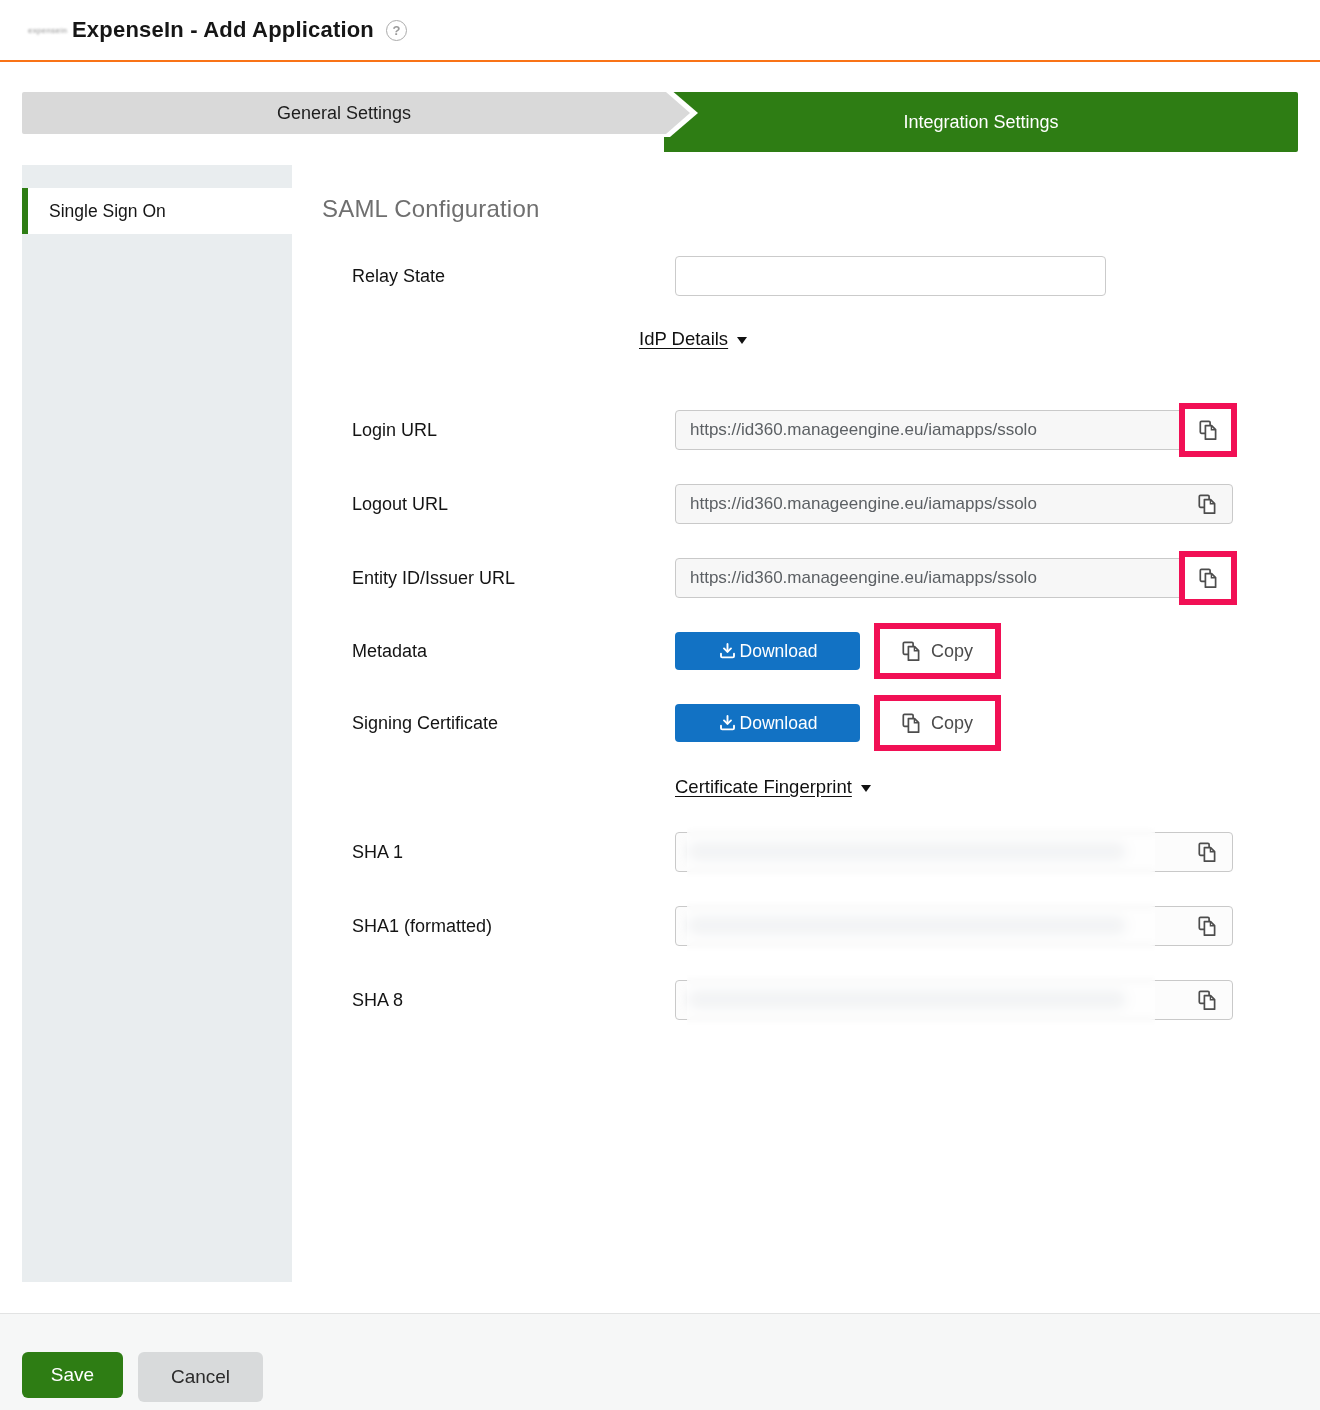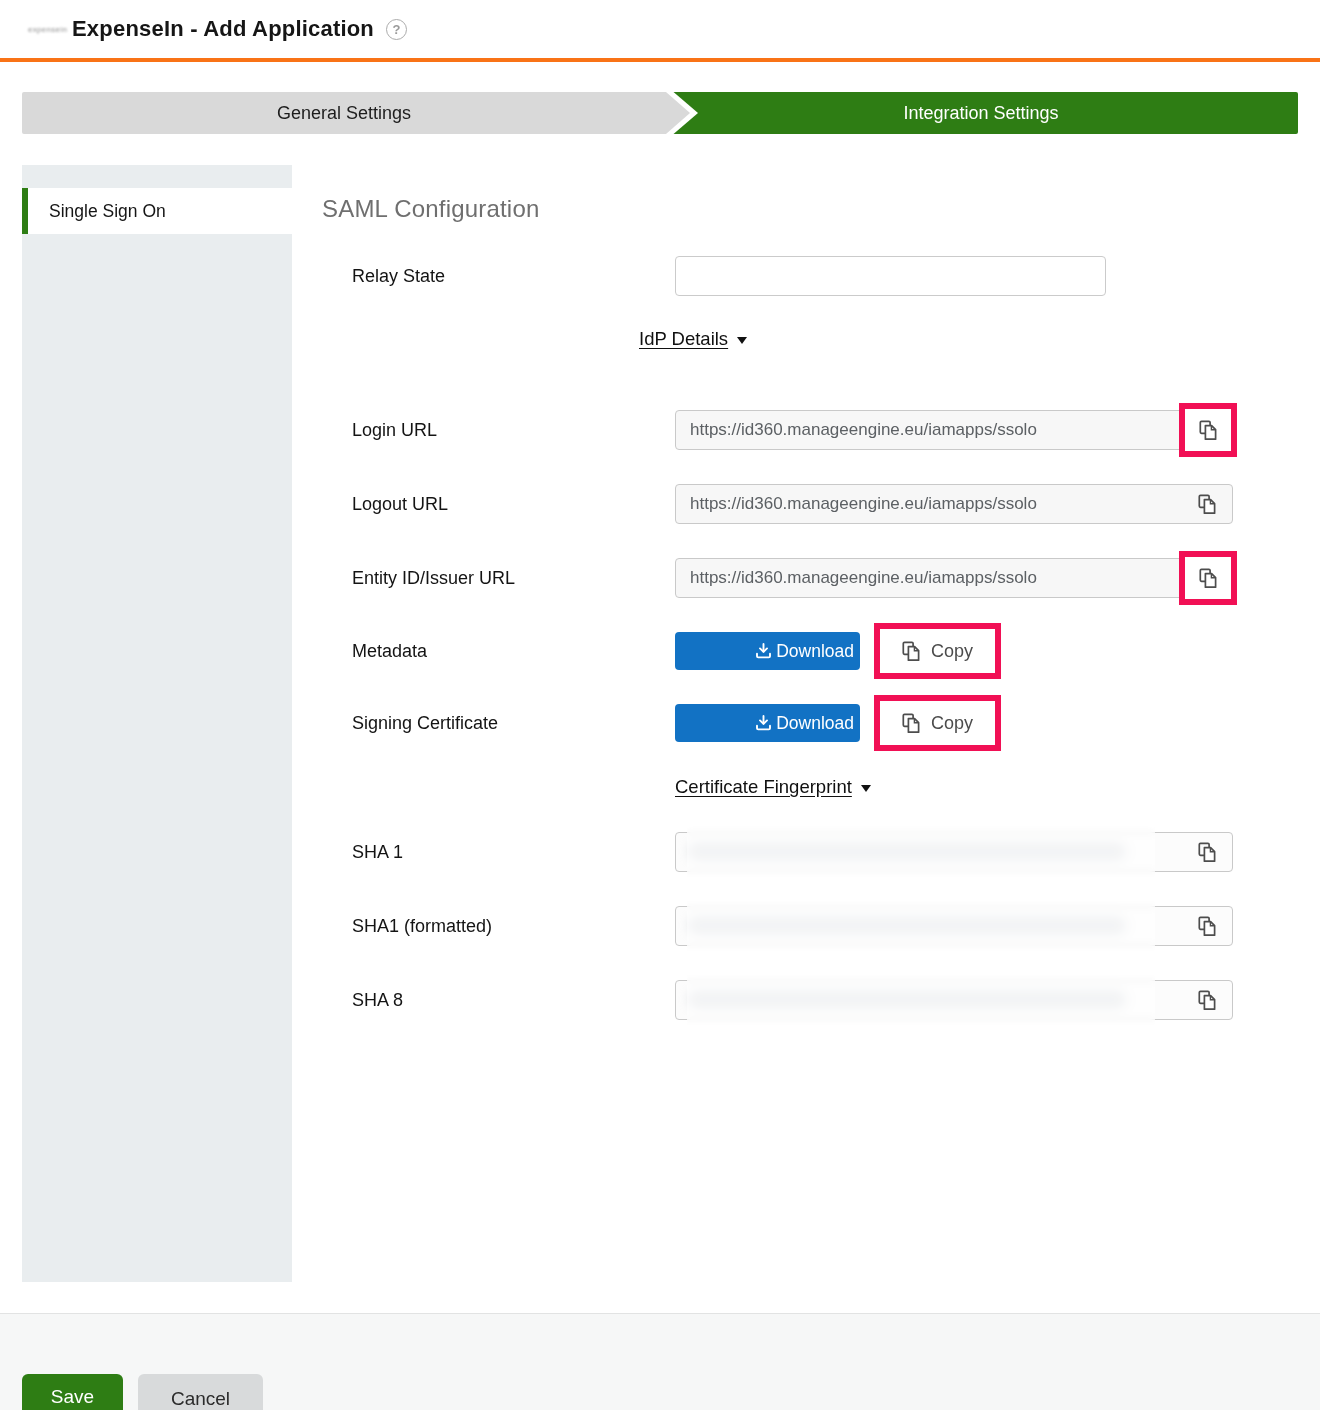--- a/index.html
+++ b/index.html
@@ -4,29 +4,29 @@
 <style>
   * { box-sizing: border-box; }
   html,body { margin:0; padding:0; }
   body {
     width:1320px; height:1410px; position:relative;
     font-family:"Liberation Sans", sans-serif;
     background:#ffffff; color:#1b1b1b; overflow:hidden;
   }
 
   
-  .header { height:62px; border-bottom:4px solid #f97316; display:flex; align-items:center; padding:0 28px; background:#fff; }
+  .header { height:62px; border-bottom:2px solid #f97316; display:flex; align-items:center; padding:0 28px; background:#fff; }
   .logo-mini { font-size:8px; color:#8f8f8f; filter:blur(0.8px); width:38px; flex:none; letter-spacing:.3px; }
   .page-title { font-size:22px; font-weight:700; margin-left:6px; letter-spacing:.2px; color:#161616; }
   .help-circ { width:21px; height:21px; border:1.6px solid #ababab; border-radius:50%; color:#9a9a9a;
     font-size:13px; font-weight:700; display:flex; align-items:center; justify-content:center; margin-left:12px; }
 
   
   .tabs { position:relative; height:42px; margin:30px 22px 0; }
-  .tab-integration { position:absolute; left:642px; right:0; top:0; height:42px; background:#2e7d14;
+  .tab-integration { position:absolute; left:642px; right:0; top:0; height:60px; background:#2e7d14;
     color:#fff; display:flex; align-items:center; justify-content:center; font-size:18px; font-weight:500;
     border-radius:0 2px 2px 0; z-index:1; }
   .tab-general-outline { position:absolute; left:0; top:-3px; width:676px; height:48px; background:#ffffff;
     clip-path:polygon(0 0, 648px 0, 676px 24px, 648px 48px, 0 48px); z-index:2; }
   .tab-general { position:absolute; left:0; top:0; width:668px; height:42px; background:#d9d9d9;
     clip-path:polygon(0 0, 644px 0, 668px 21px, 644px 42px, 0 42px);
     display:flex; align-items:center; justify-content:center; font-size:18px; font-weight:500; color:#1d1d1d;
     padding-right:24px; z-index:3; border-radius:2px 0 0 2px; }
 
   
@@ -53,36 +53,36 @@
   .url-group { position:relative; width:558px; height:40px; border:1px solid #c9c9c9; border-radius:4px;
     background:#f7f7f7; display:flex; align-items:center; }
   .url-text { flex:1; padding:0 14px; font-size:17px; color:#5c6064; white-space:nowrap; overflow:hidden; }
   .copy-slot { width:50px; height:100%; flex:none; display:flex; align-items:center; justify-content:center; cursor:pointer; }
 
   .annot-icon { position:absolute; right:-5px; top:-8px; width:58px; height:54px; background:#ffffff;
     border:6px solid #f11055; display:flex; align-items:center; justify-content:center; z-index:2; cursor:pointer; }
 
   .btn-download { width:185px; height:38px; flex:none; background:#1272c4; border:none; border-radius:4px;
     color:#ffffff; font-size:17.5px; font-family:"Liberation Sans",sans-serif;
-    display:flex; align-items:center; justify-content:flex-end; gap:3px; cursor:pointer; }
+    display:flex; align-items:center; justify-content:center; gap:3px; cursor:pointer; }
   .annot-copy { height:56px; margin:-9px 0 -9px 14px; border:6px solid #f11055; background:#ffffff;
     display:flex; align-items:center; justify-content:center; gap:10px; padding:0 22px; cursor:pointer; }
   .copy-label { font-size:18px; color:#4c4c4c; }
 
   .sha-block { position:relative; }
   .sha-overlay { position:absolute; left:395px; top:-8px; width:468px; height:218px;
     background:rgba(255,255,255,.55); backdrop-filter:blur(3px); z-index:1; pointer-events:none; }
   .sha-group { background:#fcfcfc; }
   .blur-blob { position:absolute; left:12px; top:9px; width:438px; height:19px; background:#c9ced4;
     opacity:.5; border-radius:10px; filter:blur(5px); }
   .sha-group .copy-slot { position:relative; z-index:2; }
 
   
   .footer { position:absolute; left:0; right:0; top:1313px; bottom:0; background:#f6f7f7; border-top:1px solid #e2e3e3;
-    display:flex; align-items:flex-start; padding:60px 0 0 22px; gap:15px; }
+    display:flex; align-items:flex-start; padding:38px 0 0 22px; gap:15px; }
   .btn-save { width:101px; height:46px; background:#2e7d14; color:#fff; border:none; border-radius:6px;
     font-size:19px; font-family:"Liberation Sans",sans-serif; cursor:pointer; }
   .btn-cancel { width:125px; height:50px; background:#d8dadb; color:#2b2b2b; border:none; border-radius:6px;
     font-size:19px; font-family:"Liberation Sans",sans-serif; cursor:pointer; }
 
   svg { display:block; }
 </style>
 </head>
 <body>
 

